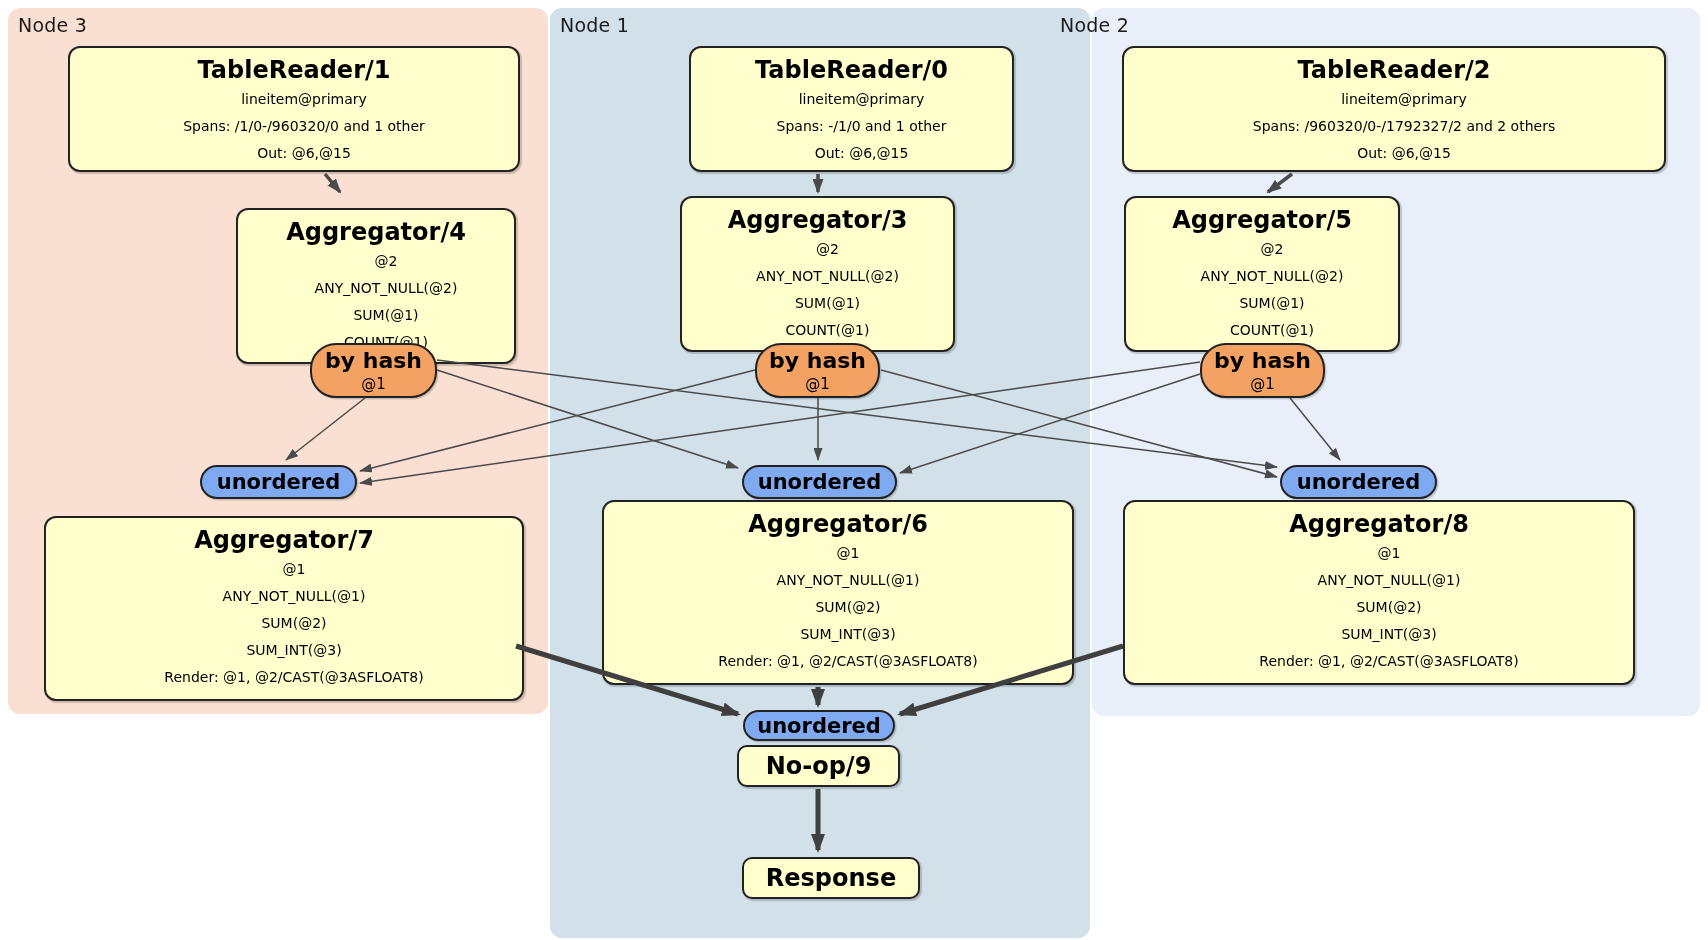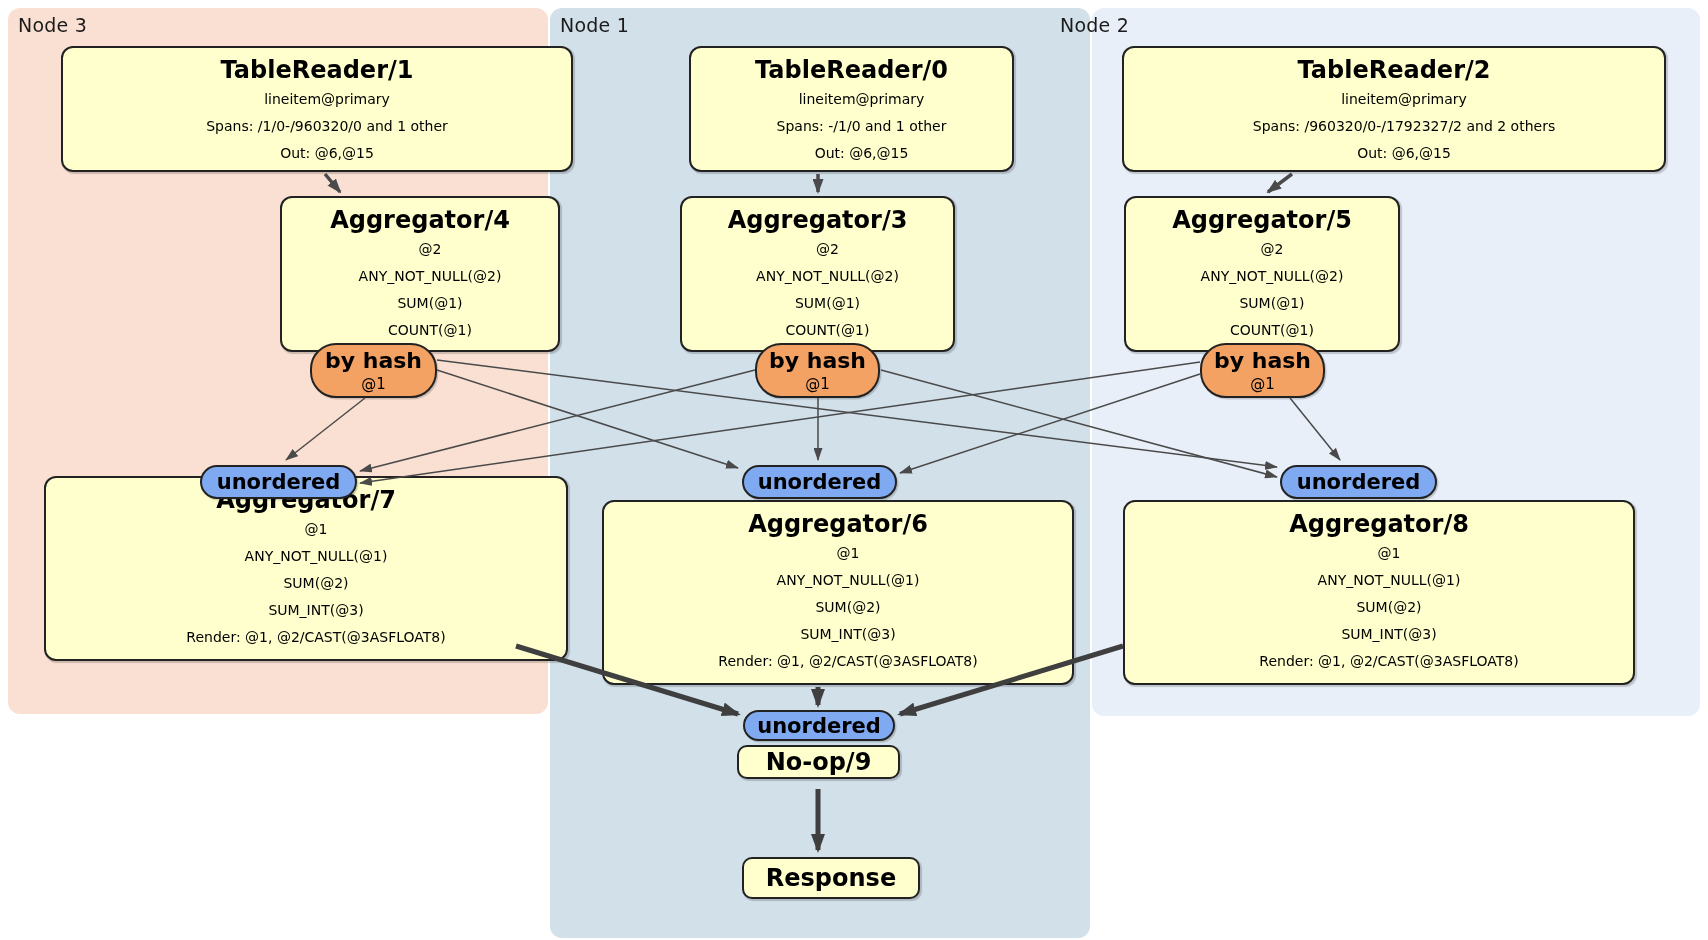--- a/index.html
+++ b/index.html
@@ -54,34 +54,34 @@
 <div class="canvas">
 
   <div class="region region-node3" style="left:8px;top:8px;width:540px;height:706px;"></div>
   <div class="region region-node1" style="left:550px;top:8px;width:540px;height:930px;"></div>
   <div class="region region-node2" style="left:1092px;top:8px;width:608px;height:708px;"></div>
 
   <div class="region-label" style="left:18px;top:14px;">Node 3</div>
   <div class="region-label" style="left:560px;top:14px;">Node 1</div>
   <div class="region-label" style="left:1060px;top:14px;">Node 2</div>
 
-  <div class="pbox" style="left:61px;top:46px;width:512px;height:126px;">
+  <div class="pbox" style="left:68px;top:46px;width:452px;height:126px;">
     <div class="title">TableReader/1</div>
     <div class="line">lineitem@primary</div>
     <div class="line">Spans: /1/0-/960320/0 and 1 other</div>
     <div class="line">Out: @6,@15</div>
   </div>
-  <div class="pbox" style="left:236px;top:196px;width:280px;height:156px;margin-left:44px;">
+  <div class="pbox" style="left:236px;top:208px;width:280px;height:156px;">
     <div class="title">Aggregator/4</div>
     <div class="line">@2</div>
     <div class="line">ANY_NOT_NULL(@2)</div>
     <div class="line">SUM(@1)</div>
     <div class="line">COUNT(@1)</div>
   </div>
-  <div class="pbox" style="left:44px;top:476px;width:524px;height:185px;">
+  <div class="pbox" style="left:44px;top:516px;width:480px;height:185px;">
     <div class="title">Aggregator/7</div>
     <div class="line">@1</div>
     <div class="line">ANY_NOT_NULL(@1)</div>
     <div class="line">SUM(@2)</div>
     <div class="line">SUM_INT(@3)</div>
     <div class="line">Render: @1, @2/CAST(@3ASFLOAT8)</div>
   </div>
 
   <div class="pbox" style="left:655px;top:46px;width:325px;height:126px;margin-left:34px;">
     <div class="title">TableReader/0</div>
@@ -97,21 +97,21 @@
     <div class="line">COUNT(@1)</div>
   </div>
   <div class="pbox" style="left:582px;top:500px;width:472px;height:185px;margin-left:20px;">
     <div class="title">Aggregator/6</div>
     <div class="line">@1</div>
     <div class="line">ANY_NOT_NULL(@1)</div>
     <div class="line">SUM(@2)</div>
     <div class="line">SUM_INT(@3)</div>
     <div class="line">Render: @1, @2/CAST(@3ASFLOAT8)</div>
   </div>
-  <div class="pbox terminal" style="left:737px;top:745px;width:163px;height:34px;">
+  <div class="pbox terminal" style="left:737px;top:745px;width:163px;height:42px;">
     <div class="title">No-op/9</div>
   </div>
   <div class="pbox terminal" style="left:742px;top:857px;width:178px;height:42px;">
     <div class="title">Response</div>
   </div>
 
   <div class="pbox" style="left:1122px;top:46px;width:544px;height:126px;">
     <div class="title">TableReader/2</div>
     <div class="line">lineitem@primary</div>
     <div class="line">Spans: /960320/0-/1792327/2 and 2 others</div>

